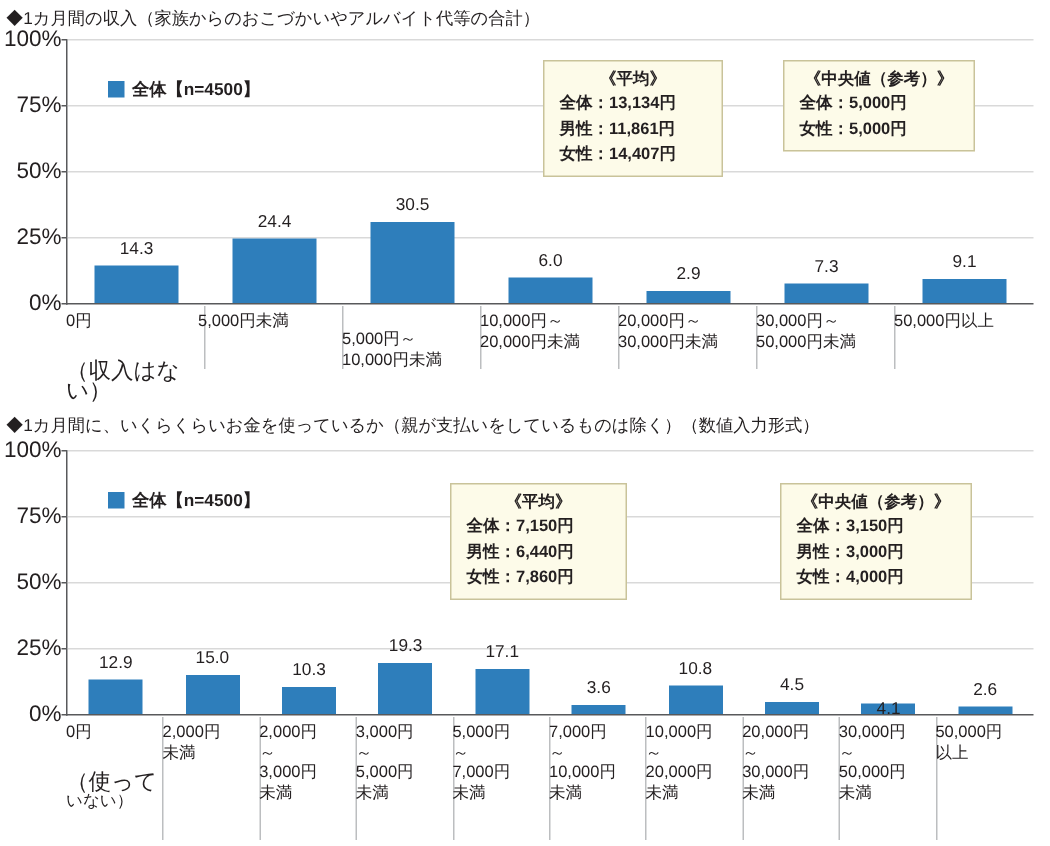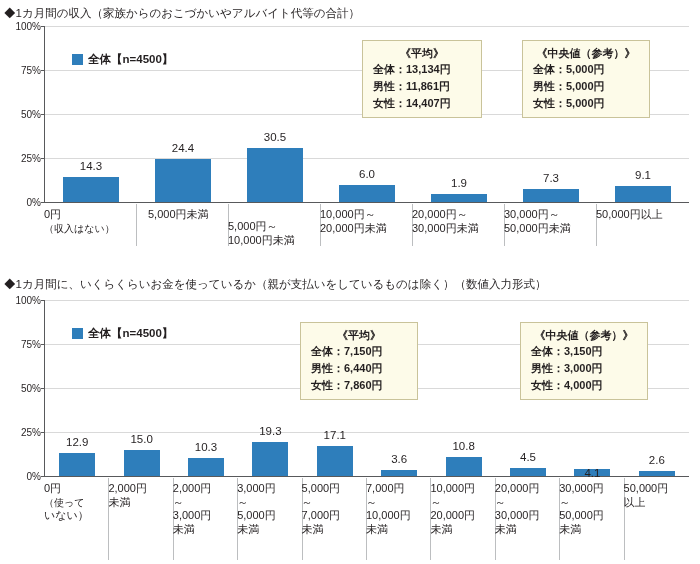--- a/index.html
+++ b/index.html
@@ -41,21 +41,21 @@
     position: absolute;
     border-left: 1.2px solid #58595b;
     border-bottom: 1.2px solid #58595b;
     box-sizing: content-box;
   }
   .ytick-label {
     position: absolute;
     right: 100%;
     margin-right: 4px;
     transform: translateY(-50%);
-    font-size: 10px;
+    font-size: 15px;
     color: #231f20;
     white-space: nowrap;
   }
   .ytick-mark {
     position: absolute;
     left: -4px;
     width: 4px;
     border-top: 1.2px solid #58595b;
   }
   .gridline {
@@ -83,21 +83,22 @@
     border-left: 1px solid #bcbec0;
   }
   .cat-label {
     position: absolute;
     text-align: left;
     font-size: 11px;
     line-height: 13.5px;
     color: #231f20;
   }
   .cat-label .small {
-    font-size: 10px;
+    font-size: 15px;
+    margin-top: 19px;
   }
 
   
   .legend {
     position: absolute;
     display: flex;
     align-items: center;
     gap: 5px;
     font-size: 11.5px;
     font-weight: bold;
@@ -161,21 +162,21 @@
           <div class="gridline" style="top: 0px;"></div>
           <div class="bar" style="left: 18px; width: 56px; height: 25.168px;"></div>
           <div class="bar-value" style="left: 46px; top: 133.832px;">14.3</div>
           <div class="bar" style="left: 110px; width: 56px; height: 42.944px;"></div>
           <div class="bar-value" style="left: 138px; top: 116.056px;">24.4</div>
           <div class="bar" style="left: 202px; width: 56px; height: 53.68px;"></div>
           <div class="bar-value" style="left: 230px; top: 105.32px;">30.5</div>
           <div class="bar" style="left: 294px; width: 56px; height: 17.424px;"></div>
           <div class="bar-value" style="left: 322px; top: 141.576px;">6.0</div>
           <div class="bar" style="left: 386px; width: 56px; height: 7.744px;"></div>
-          <div class="bar-value" style="left: 414px; top: 151.256px;">1.9</div>
+          <div class="bar-value" style="left: 414px; top: 151.256px;">2.9</div>
           <div class="bar" style="left: 478px; width: 56px; height: 12.848px;"></div>
           <div class="bar-value" style="left: 506px; top: 146.152px;">7.3</div>
           <div class="bar" style="left: 570px; width: 56px; height: 16.016px;"></div>
           <div class="bar-value" style="left: 598px; top: 142.984px;">9.1</div>
         </div>
     </div>
 
   </div>
 
   <div class="chart-block">
@@ -219,21 +220,21 @@
           <div class="bar-value" style="left: 611.8px; top: 154.424px;">2.6</div>
         </div>
     </div>
   </div>
 
 <div class="cat-label" style="left: 44px; top: 208px; width: 92px;">
       <div>0円</div>
       <div class="small">（収入はない）</div>
     </div>
     <div class="cat-sep" style="left: 136px; top: 204px; height: 42px;"></div>
-    <div class="cat-label" style="left: 148px; top: 208px; width: 92px;">
+    <div class="cat-label" style="left: 132px; top: 208px; width: 92px;">
       <div>5,000円未満</div>
     </div>
     <div class="cat-sep" style="left: 228px; top: 204px; height: 42px;"></div>
     <div class="cat-label" style="left: 228px; top: 220px; width: 92px;">
       <div>5,000円～</div>
       <div>10,000円未満</div>
     </div>
     <div class="cat-sep" style="left: 320px; top: 204px; height: 42px;"></div>
     <div class="cat-label" style="left: 320px; top: 208px; width: 92px;">
       <div>10,000円～</div>
@@ -259,21 +260,20 @@
     </div>
     <div class="callout" style="left: 362px; top: 40px; width: 120px;">
       <div class="c-title">《平均》</div>
       <div class="c-row">全体：13,134円</div>
       <div class="c-row">男性：11,861円</div>
       <div class="c-row">女性：14,407円</div>
     </div>
     <div class="callout" style="left: 522px; top: 40px; width: 128px;">
       <div class="c-title">《中央値（参考）》</div>
       <div class="c-row">全体：5,000円</div>
-      <div class="c-row">男性：5,000円</div>
       <div class="c-row">女性：5,000円</div>
     </div>
     <div class="cat-label" style="left: 44px; top: 482px; width: 64.4px;">
       <div>0円</div>
       <div class="small">（使って</div>
       <div>いない）</div>
     </div>
     <div class="cat-sep" style="left: 108.4px; top: 478px; height: 82px;"></div>
     <div class="cat-label" style="left: 108.4px; top: 482px; width: 64.4px;">
       <div>2,000円</div>

